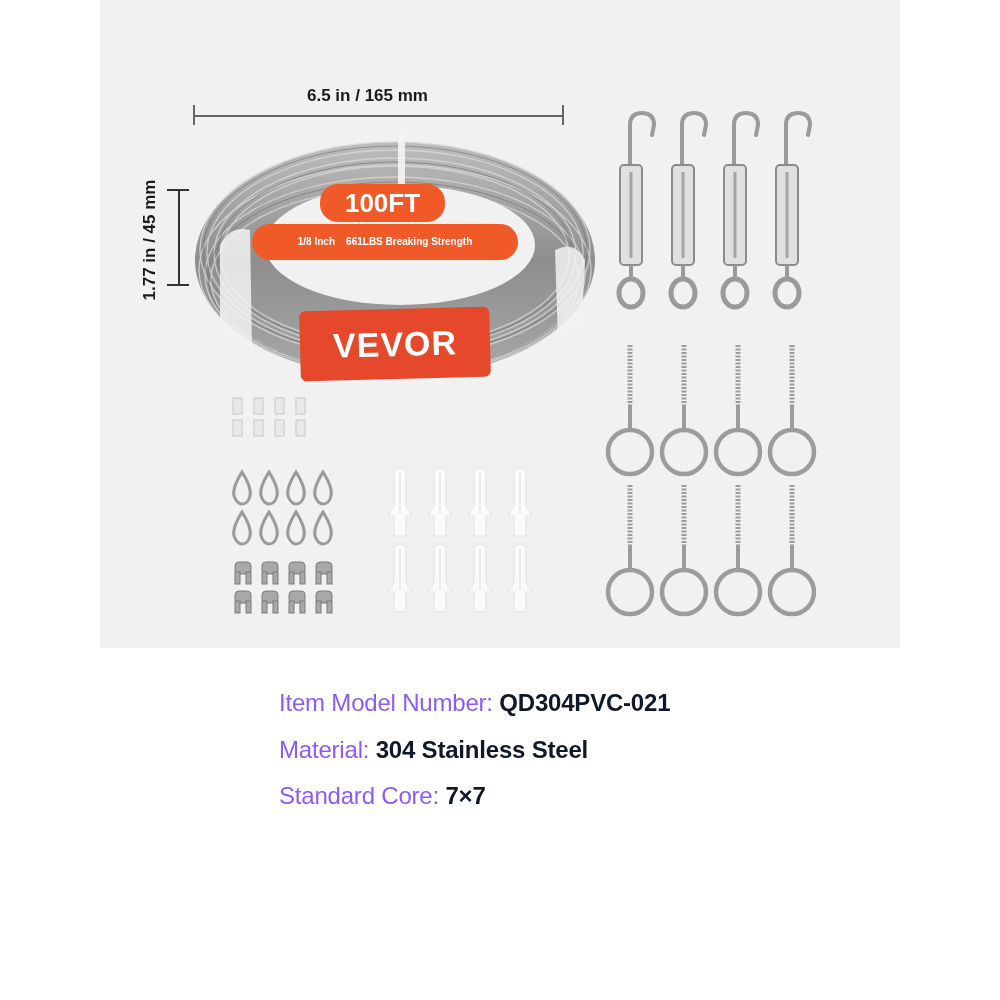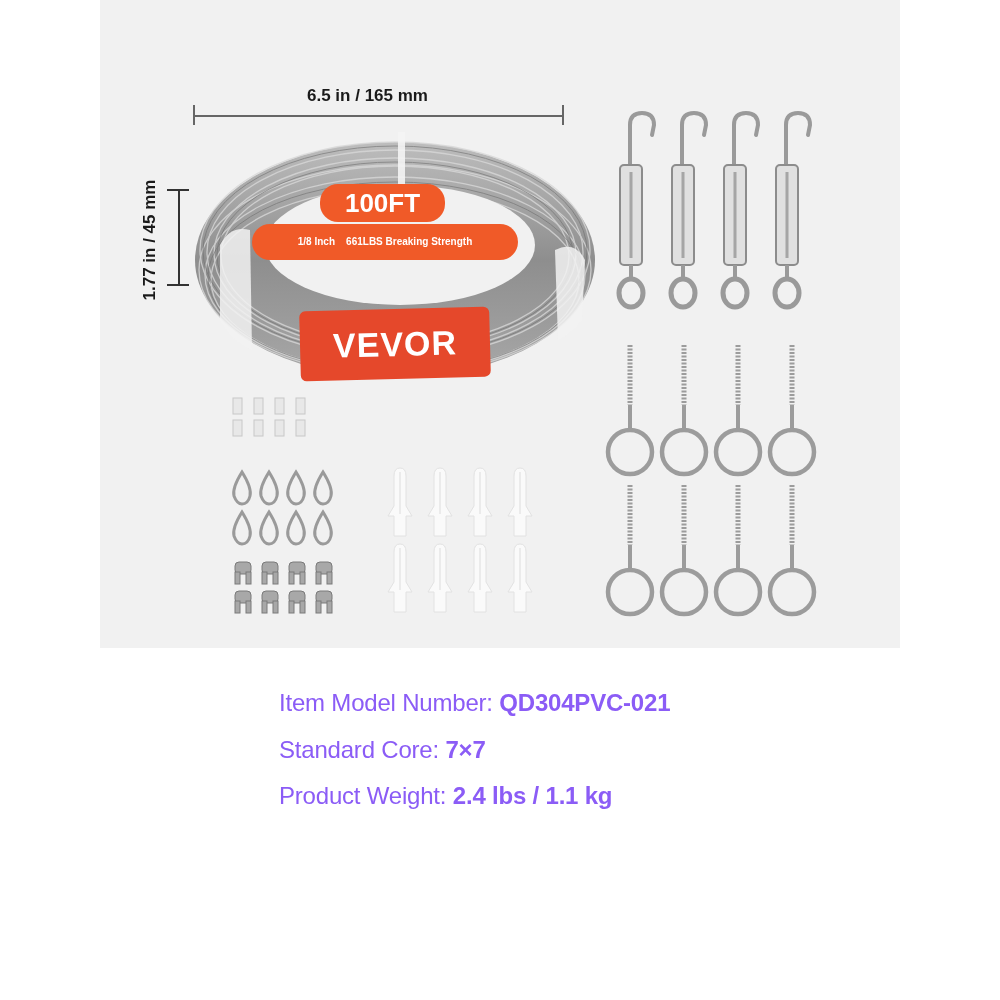--- a/index.html
+++ b/index.html
@@ -5,21 +5,21 @@
   html, body { margin:0; padding:0; }
   body { width:1000px; height:1000px; background:#ffffff; position:relative; overflow:hidden; font-family:"Liberation Sans", sans-serif; }
   .panel { position:absolute; left:100px; top:0; width:800px; height:648px; background:#f1f1f1; }
   .abs { position:absolute; }
   .dim-text { font-weight:bold; font-size:17px; color:#1a1a1a; white-space:nowrap; }
   .hline { background:#666; height:2px; }
   .vline { background:#666; width:2px; }
   .specs { position:absolute; left:279px; top:686px; }
   .spec-row { height:46.5px; font-size:24px; line-height:34px; white-space:nowrap; letter-spacing:-0.2px; }
   .spec-label { color:#8b5cf6; }
-  .spec-value { color:#8b5cf6; font-weight:bold; }
+  .spec-value { color:#0f172a; font-weight:bold; }
   .pill { position:absolute; background:#f05a28; color:#fff; font-weight:bold; text-align:center; white-space:nowrap; border-radius:18px;margin-top:16px; }
   .vevor { position:absolute; background:#e5482b; color:#fff; font-weight:bold; text-align:center; border-radius:6px; transform:rotate(-1.5deg); letter-spacing:1px; }
   svg { position:absolute; overflow:visible; }
 </style>
 </head>
 <body>
 
 <div class="panel"></div>
 
 <div class="abs dim-text" style="left:307px; top:86px;">6.5 in / 165 mm</div>
@@ -140,15 +140,15 @@
   <use href="#an" x="80"></use>
   <use href="#an" x="120"></use>
   <use href="#an" y="76"></use>
   <use href="#an" x="40" y="76"></use>
   <use href="#an" x="80" y="76"></use>
   <use href="#an" x="120" y="76"></use>
 </svg>
 
 <div class="specs">
   <div class="spec-row"><span class="spec-label">Item Model Number: </span><span class="spec-value">QD304PVC-021</span></div>
+  <div class="spec-row"><span class="spec-label">Material: </span><span class="spec-value">304 Stainless Steel</span></div>
   <div class="spec-row"><span class="spec-label">Standard Core: </span><span class="spec-value">7×7</span></div>
-  <div class="spec-row"><span class="spec-label">Product Weight: </span><span class="spec-value">2.4 lbs / 1.1 kg</span></div>
 </div>
 
 </body></html>

